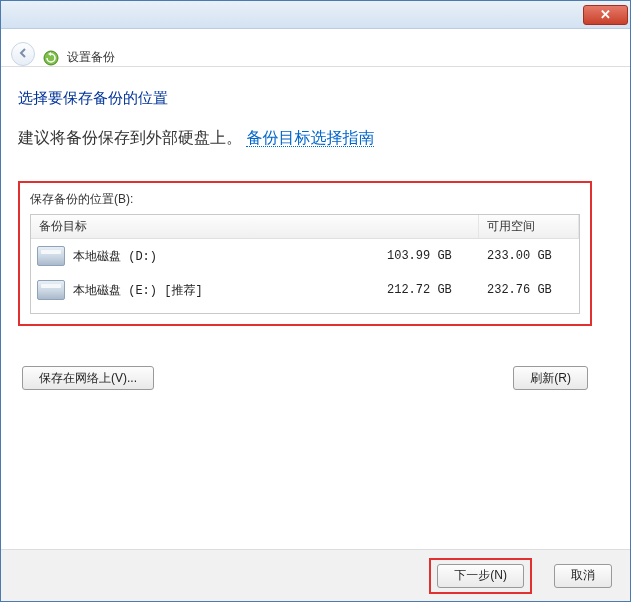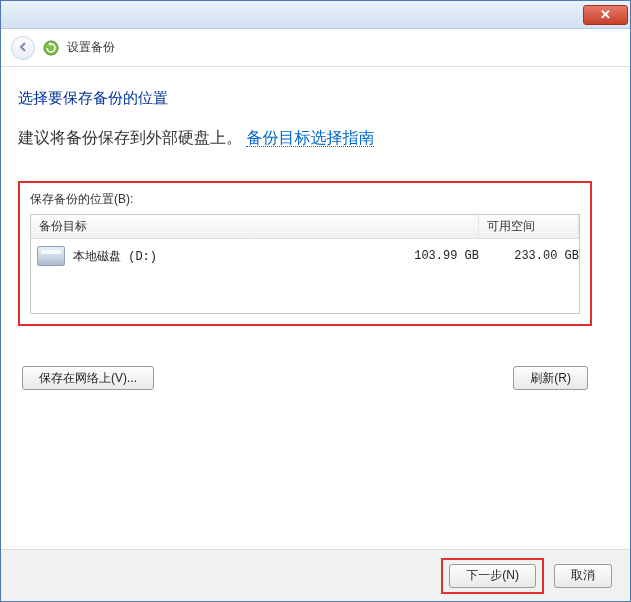--- a/index.html
+++ b/index.html
@@ -39,21 +39,21 @@
       justify-content: center;
       color: #fff;
       font-weight: bold;
       font-size: 13px;
       cursor: pointer;
     }
     .header {
       height: 38px;
       border-bottom: 1px solid #ddd;
       display: flex;
-      align-items: center;
+      align-items: flex-end;
       padding: 0 10px;
       background: #fff;
       gap: 8px;
     }
     .back-btn {
       width: 24px; height: 24px;
       border: 1px solid #c8d6e5;
       border-radius: 50%;
       background: linear-gradient(to bottom, #fdfdfe, #e7eef7);
       display: flex;
@@ -102,21 +102,20 @@
     }
     .list-label {
       font-size: 12px;
       color: #333;
       margin-bottom: 6px;
     }
     .list {
       border: 1px solid #c9c9c9;
       background: #fff;
       height: 100px;
-      text-align: right;
     }
     .list-header {
       display: flex;
       background: linear-gradient(to bottom, #fdfdfd, #f0f0f0);
       border-bottom: 1px solid #e0e0e0;
       height: 24px;
       align-items: center;
       font-size: 12px;
       color: #333;
     }
@@ -170,21 +169,21 @@
       justify-content: space-between;
       padding: 0 4px;
     }
     .footer {
       border-top: 1px solid #ddd;
       height: 52px;
       background: #f1f1f1;
       display: flex;
       align-items: center;
       justify-content: flex-end;
-      gap: 10px;
+      gap: 22px;
       padding-right: 18px;
     }
     .redbox-next {
       border: 2px solid #e03030;
       padding: 4px 6px;
       display: inline-flex;
     }
     .btn-wide { min-width: 86px; }
   </style>
 </head>
@@ -230,20 +229,28 @@
           <div class="col-free">可用空间</div>
         </div>
         <div class="list-row">
           <div class="row-name">
             <div class="drive-icon"></div>
             <span>本地磁盘 (D:)</span>
           </div>
           <div class="row-free">103.99 GB</div>
           <div class="row-total">233.00 GB</div>
         </div>
+        <div class="list-row">
+          <div class="row-name">
+            <div class="drive-icon"></div>
+            <span>本地磁盘 (E:) [推荐]</span>
+          </div>
+          <div class="row-free">212.72 GB</div>
+          <div class="row-total">232.76 GB</div>
+        </div>
       </div>
     </div>
 
     <div class="middle-btns">
       <button class="btn">保存在网络上(V)...</button>
       <button class="btn">刷新(R)</button>
     </div>
   </div>
 
   <div class="footer">

